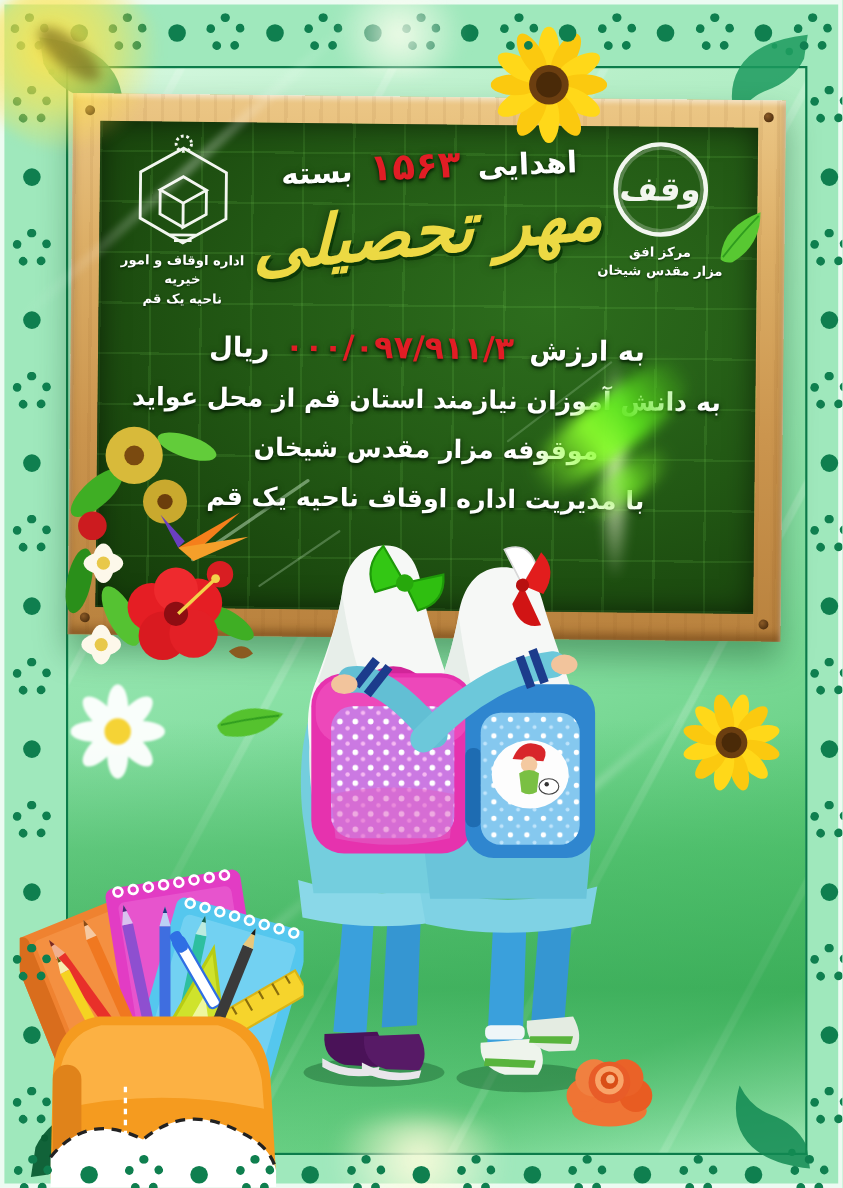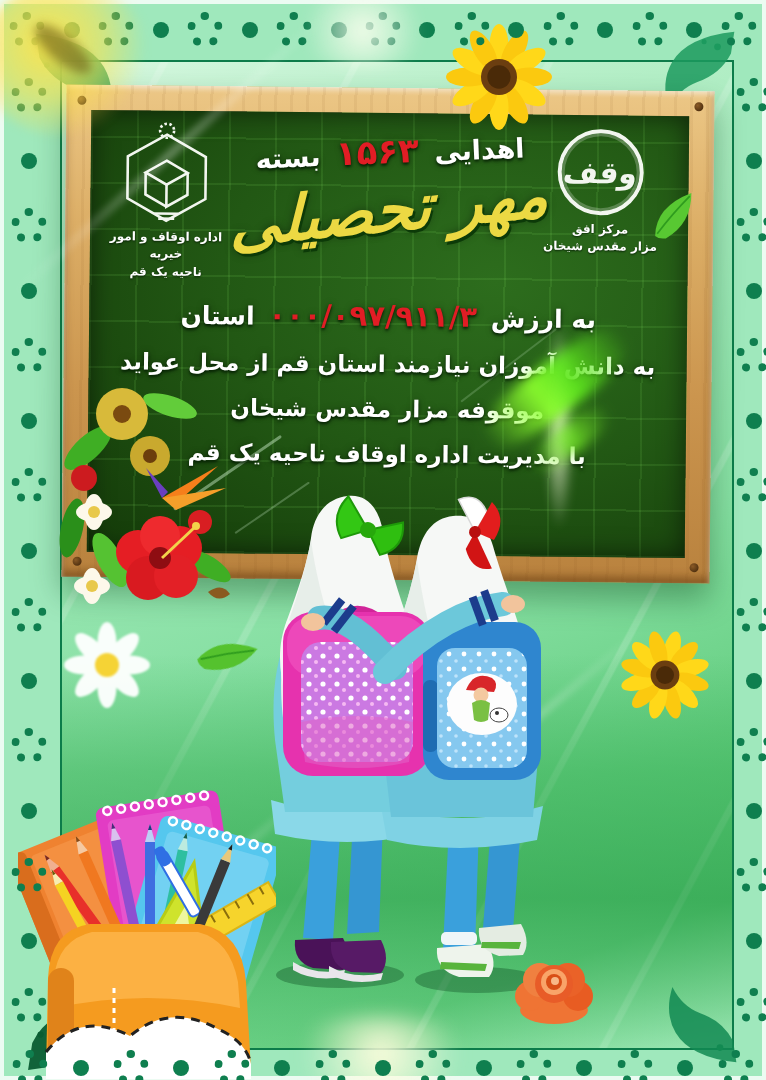--- a/index.html
+++ b/index.html
@@ -123,21 +123,21 @@
         <span>اهدایی</span>
         <span class="count">۱۵۶۳</span>
         <span>بسته</span>
       </div>
 
       <div class="btxt calli">مهر تحصیلی</div>
 
       <div class="btxt lval">
         <span>به ارزش</span>
         <bdo dir="rtl" class="amount">۳/۱۱۹/۷۹۰/۰۰۰</bdo>
-        <span>استان</span>
+        <span>ریال</span>
       </div>
       <div class="btxt l2">به دانش آموزان نیازمند استان قم از محل عواید</div>
       <div class="btxt l3">موقوفه مزار مقدس شیخان</div>
       <div class="btxt l4">با مدیریت اداره اوقاف ناحیه یک قم</div>
 
       <div class="emblem emb-left">
         <svg width="96" height="104" viewBox="0 0 96 104">
           <g stroke="#f2f6ef" stroke-width="2.6" fill="none">
             <circle cx="48" cy="10" r="7" stroke-dasharray="2.5 2.5"></circle>
             <path d="M48,14 L87,36 L87,78 L48,100 L9,78 L9,36 Z"></path>

